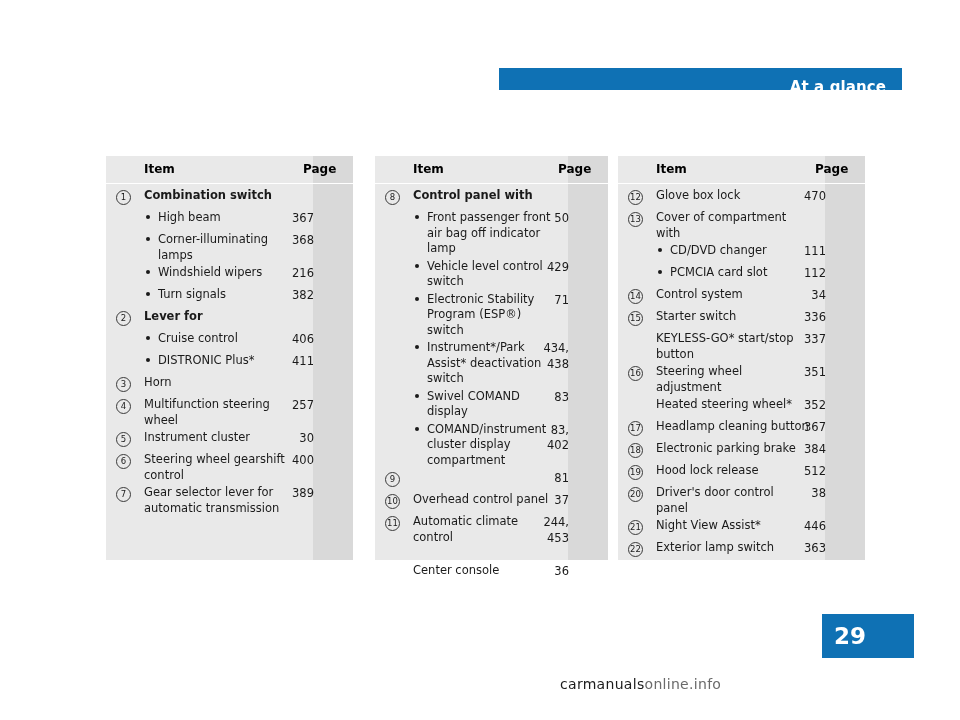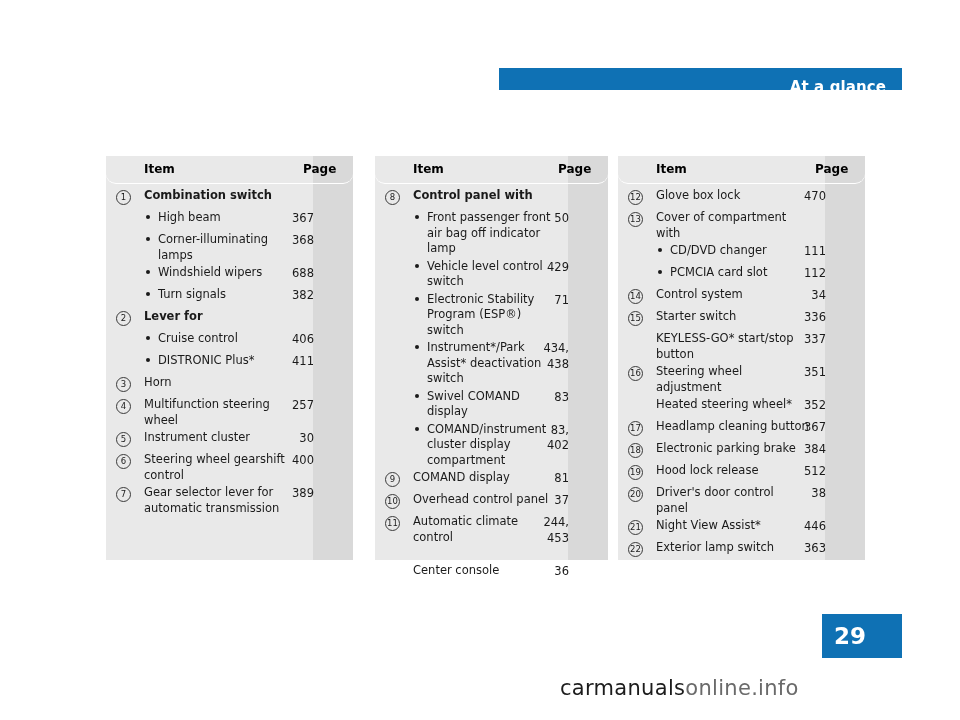--- a/index.html
+++ b/index.html
@@ -37,39 +37,39 @@
     color: #ffffff;
     font-size: 15px;
     font-weight: bold;
     letter-spacing: 0.1px;
   }
   
   .page-badge {
     position: absolute;
     left: 822px;
     top: 614px;
-    width: 80px;
+    width: 92px;
     height: 44px;
     background: #0f71b4;
   }
   .page-badge span {
     position: absolute;
     left: 12px;
     top: 9px;
     color: #ffffff;
     font-size: 23px;
     font-weight: bold;
   }
   
   .watermark {
     position: absolute;
     left: 560px;
     top: 676px;
     font-family: "DejaVu Sans", "Liberation Sans", sans-serif;
-    font-size: 21px;
+    font-size: 14px;
     color: #1c1c1c;
     letter-spacing: 0.3px;
   }
   .watermark .lite { color: #6a6a6a; }
 
   
   .tables {
     position: absolute;
     left: 106px;
     top: 156px;
@@ -81,21 +81,20 @@
     width: 247px;
   }
   .tbl.t1 { left: 0; width: 247px; height: 404px;}
   .tbl.t2 { left: 269px; width: 233px; height: 404px;}
   .tbl.t3 { left: 512px; width: 247px; height: 404px;}
 
   .thead {
     height: 27px;
     border-bottom: 1px solid #ffffff;
     position: relative;
-    border-radius: 10px;
   }
   .thead .h-item {
     position: absolute;
     left: 38px;
     top: 6px;
     font-size: 12px;
     font-weight: bold;
     color: #000;
   }
   .thead .h-page {
@@ -211,21 +210,21 @@
             <span class="pageno">367</span>
           </div>
           <div class="row sub">
             <span class="bullet"></span>
             <span class="label">Corner-illuminating lamps</span>
             <span class="pageno">368</span>
           </div>
           <div class="row sub">
             <span class="bullet"></span>
             <span class="label">Windshield wipers</span>
-            <span class="pageno">688</span>
+            <span class="pageno">216</span>
           </div>
           <div class="row sub">
             <span class="bullet"></span>
             <span class="label">Turn signals</span>
             <span class="pageno">382</span>
           </div>
           <div class="row">
             <span class="num">2</span>
             <span class="label bold">Lever for</span>
             <span class="pageno"></span>
@@ -309,21 +308,20 @@
             <span class="pageno">83</span>
           </div>
           <div class="row sub">
             <span class="bullet"></span>
             <span class="label">COMAND/instrument cluster display compartment</span>
             <span class="pageno">83,
 402</span>
           </div>
           <div class="row">
             <span class="num">9</span>
-            <span class="label">COMAND display</span>
             <span class="pageno">81</span>
           </div>
           <div class="row">
             <span class="num">10</span>
             <span class="label">Overhead control panel</span>
             <span class="pageno">37</span>
           </div>
           <div class="row">
             <span class="num">11</span>
             <span class="label">Automatic climate control</span>

